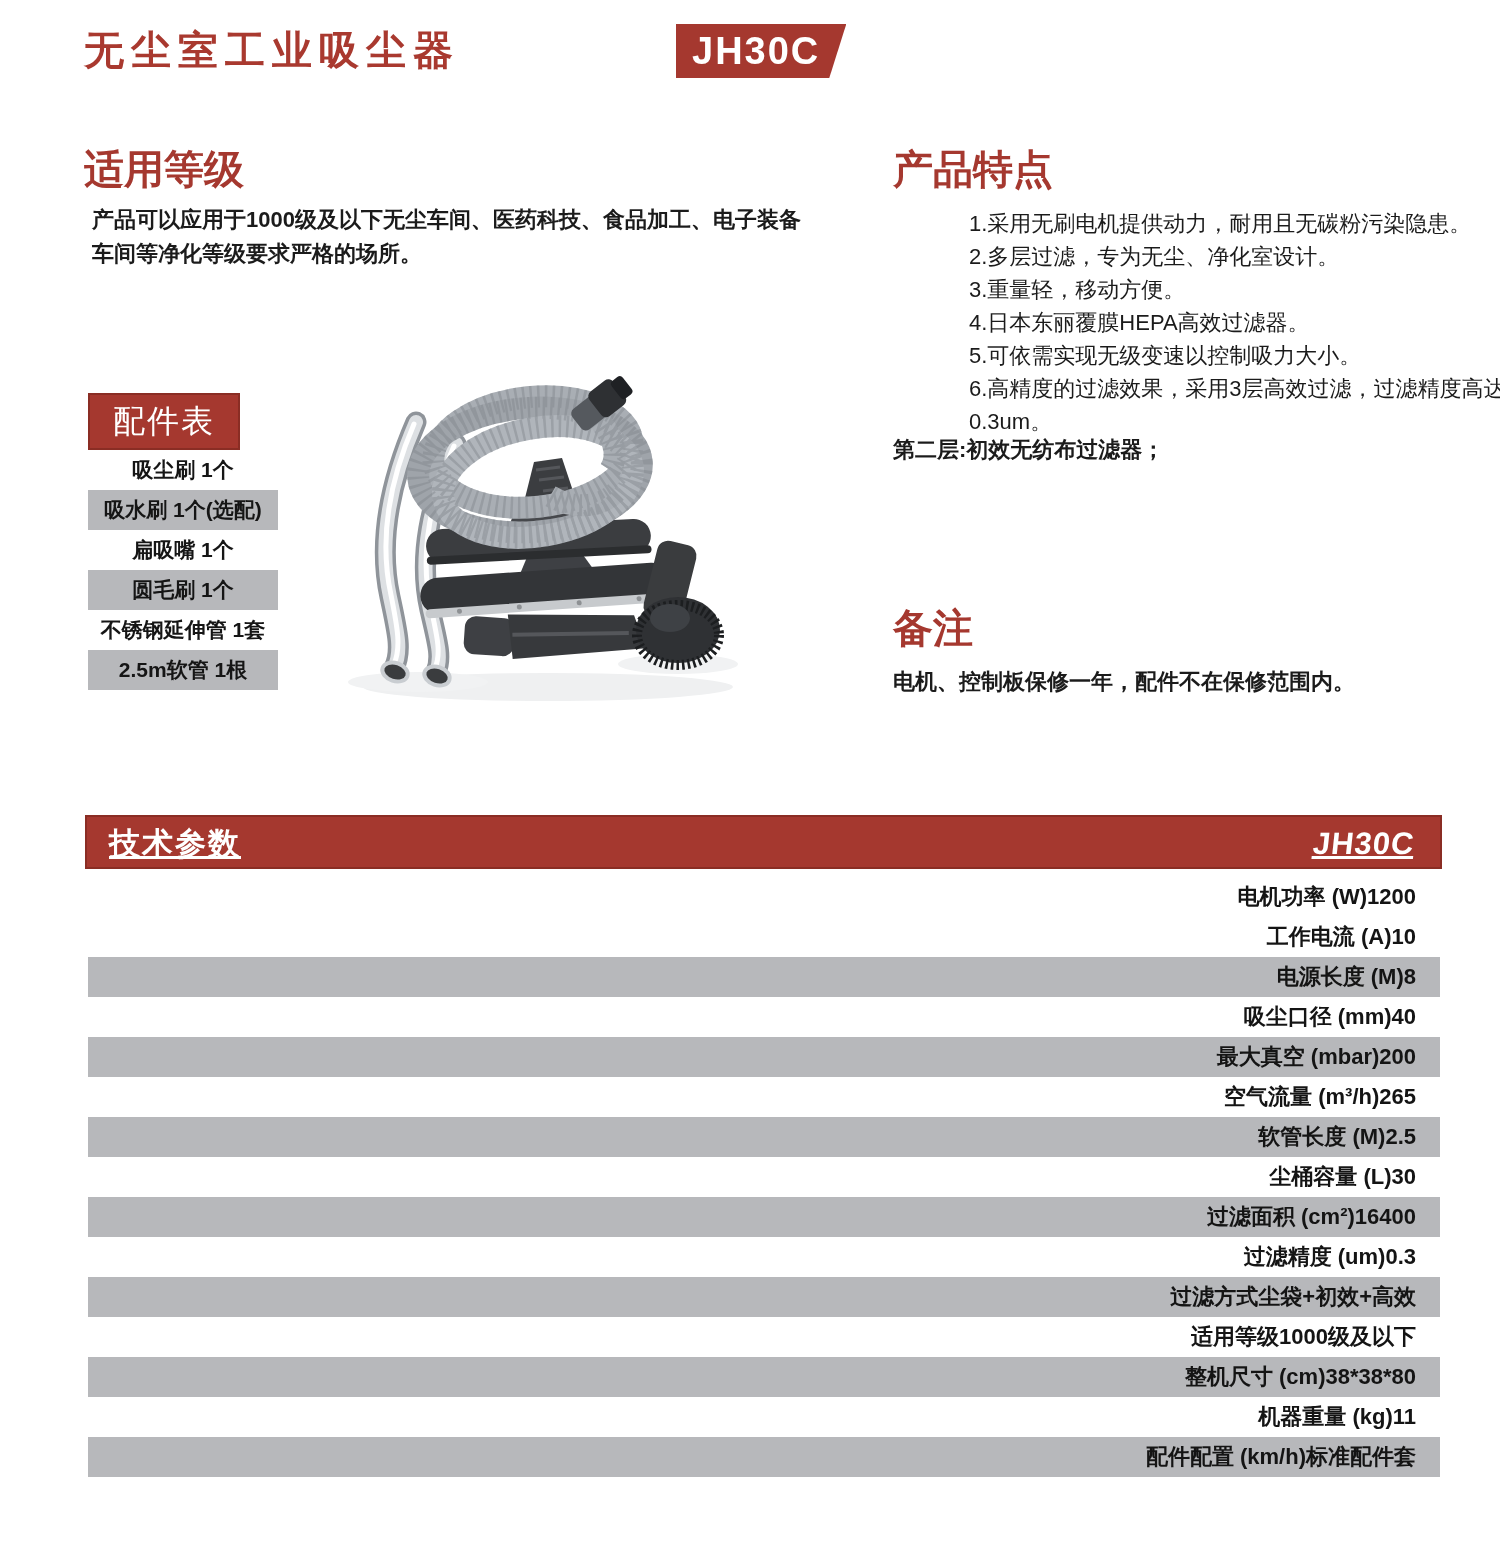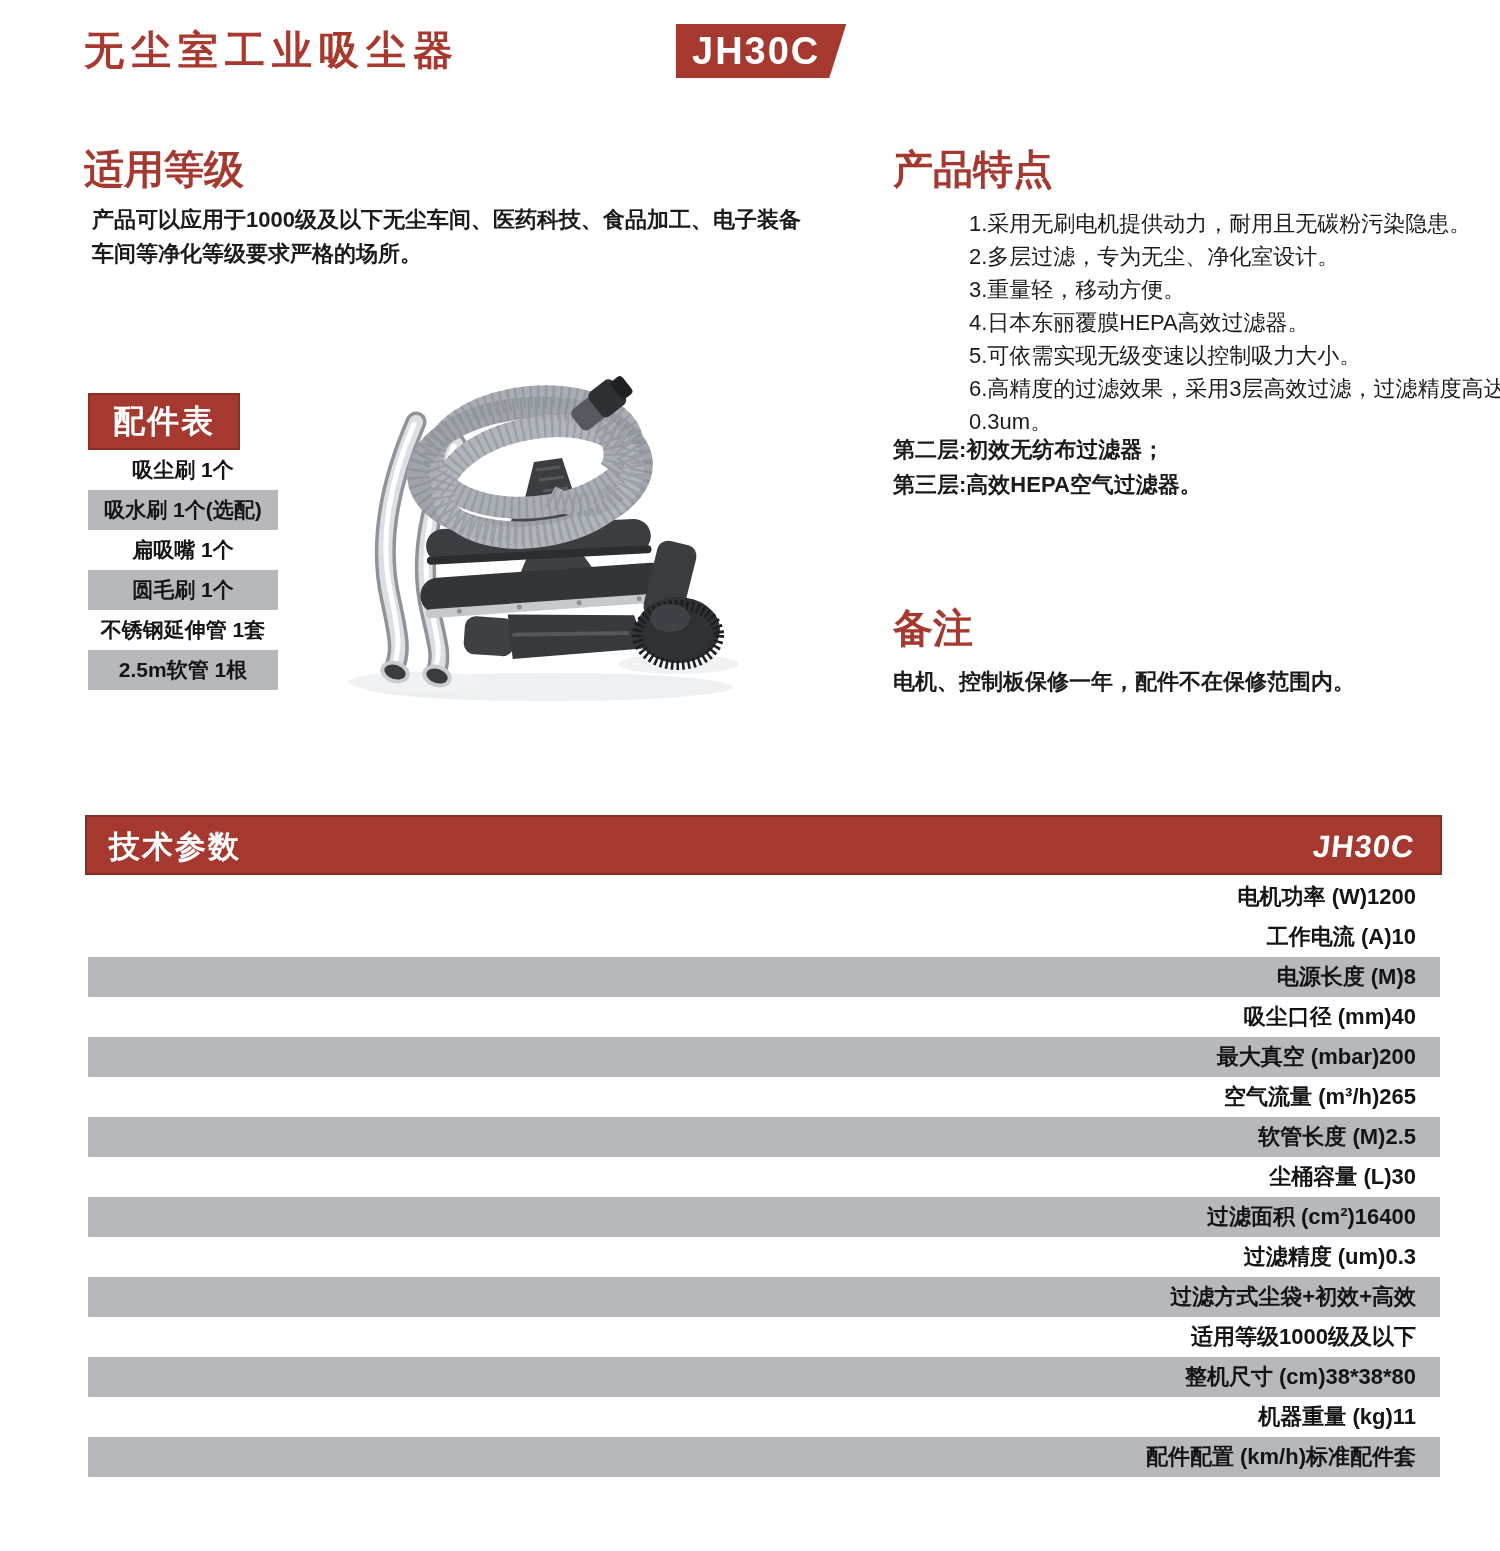--- a/index.html
+++ b/index.html
@@ -38,36 +38,37 @@
   }
   .layers .lbl{font-weight:900;}
   .remark-body{
     position:absolute;left:893px;top:665px;width:600px;
     font-size:22px;line-height:33px;font-weight:600;color:#1b1b1b;
   }
   
   .acc-head{
     position:absolute;left:88px;top:393px;width:152px;height:57px;box-sizing:border-box;
     background:#A5382F;border:2px solid #8A2D24;color:#ffffff;
-    font-size:32px;font-weight:700;text-align:center;line-height:52px;letter-spacing:2px;
+    font-size:32px;font-weight:400;text-align:center;line-height:52px;letter-spacing:2px;
   }
   .acc-list{position:absolute;left:88px;top:450px;width:190px;}
   .acc-item{
     height:40px;line-height:40px;text-align:center;
     font-size:21px;font-weight:700;color:#151515;white-space:nowrap;
   }
   .acc-item.gray{background:#B7B8BB;}
   
   .product-img{position:absolute;left:298px;top:352px;width:580px;height:430px;}
   
   .spec-head{
-    position:absolute;left:85px;top:815px;width:1357px;height:60px;box-sizing:border-box;
+    position:absolute;left:85px;top:815px;width:1357px;height:54px;box-sizing:border-box;
     background:#A5382F;border:2px solid #8A2D24;color:#ffffff;
     display:flex;justify-content:space-between;align-items:center;
     padding:4px 26px 0 22px;
+    text-decoration:underline;
   }
   .spec-head-title{font-size:31px;font-weight:900;letter-spacing:2px;}
   .spec-head-model{font-size:31px;font-weight:900;transform:skewX(-6deg);letter-spacing:1px;}
   .spec-table{position:absolute;left:88px;top:877px;width:1352px;}
   .spec-row{
     height:40px;line-height:40px;display:flex;justify-content:flex-end;
     font-size:22px;font-weight:600;color:#141414;
   }
   .spec-row.gray{background:#B7B8BB;}
   .spec-label{padding-left:20px;white-space:nowrap;}
@@ -174,21 +175,20 @@
     <div>1.采用无刷电机提供动力，耐用且无碳粉污染隐患。</div>
     <div>2.多层过滤，专为无尘、净化室设计。</div>
     <div>3.重量轻，移动方便。</div>
     <div>4.日本东丽覆膜HEPA高效过滤器。</div>
     <div>5.可依需实现无级变速以控制吸力大小。</div>
     <div>6.高精度的过滤效果，采用3层高效过滤，过滤精度高达0.3um。</div>
   </div>
 
   <div class="layers">
     <div><span class="lbl">第二层:</span><span>初效无纺布过滤器；</span></div>
-    <div><span class="lbl">第三层:</span><span>高效HEPA空气过滤器。</span></div>
   </div>
 
   <div class="sec-h h-remark">备注</div>
   <div class="remark-body">电机、控制板保修一年，配件不在保修范围内。</div>
 
   <div class="spec-head">
     <span class="spec-head-title">技术参数</span>
     <span class="spec-head-model">JH30C</span>
   </div>
   <div class="spec-table">

